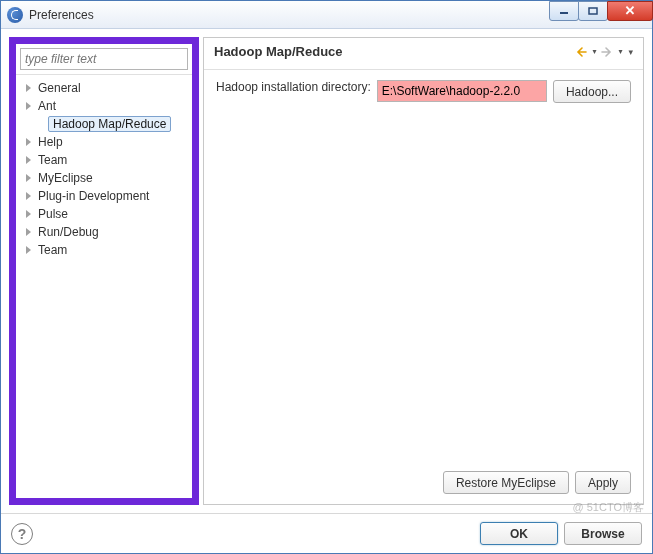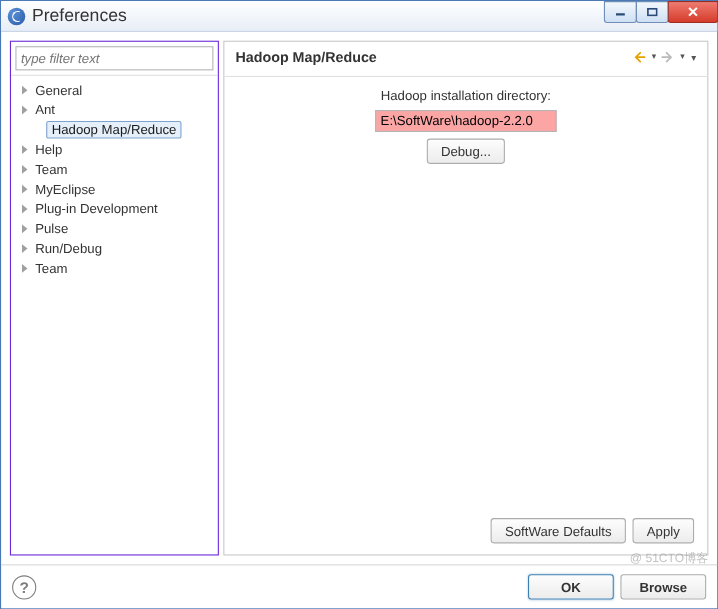--- a/index.html
+++ b/index.html
@@ -36,21 +36,21 @@
   }
   .titlebar .app-icon::after {
     content: "";
     position: absolute;
     left: 4px; top: 3px;
     width: 6px; height: 8px;
     border: 1px solid #fff;
     border-right: none;
     border-radius: 6px 0 0 6px;
   }
-  .titlebar .title { color: #333; font-size: 16px; text-align: right; }
+  .titlebar .title { color: #333; font-size: 12px; text-align: right; }
   .window-controls {
     margin-left: auto;
     display: flex;
     height: 20px;
     margin-top: -8px;
   }
   .wc-btn {
     width: 30px;
     height: 20px;
     border: 1px solid #6f8eb7;
@@ -73,21 +73,21 @@
     flex: 1;
     display: flex;
     padding: 8px;
     gap: 4px;
     min-height: 0;
   }
   .left-pane {
     width: 190px;
     display: flex;
     flex-direction: column;
-    border: 1px solid #6d28d9;
+    border: 7px solid #6d28d9;
     background: #fff;
   }
   .filter-wrap {
     padding: 4px;
     border-bottom: 1px solid #e0e0e0;
   }
   .filter-input {
     width: 100%;
     height: 22px;
     border: 1px solid #b5b5b5;
@@ -171,23 +171,22 @@
     font-size: 8px; color: #555; padding: 0 2px;
   }
   .content {
     flex: 1;
     padding: 10px 12px;
     display: flex;
     flex-direction: column;
   }
   .field-row {
     display: flex;
-    align-items: center;
+    align-items: flex-start;
     gap: 6px;
-    flex-direction: column;
   }
   .field-label { color: #333; white-space: nowrap; }
   .field-input {
     flex: 1;
     height: 22px;
     border: 1px solid #b5b5b5;
     padding: 2px 4px;
     font-size: 12px;
     min-width: 0;
     background: #fca5a5;
@@ -337,25 +336,25 @@
           </span>
           <span class="nav-dd">▾</span>
           <span class="nav-dd" style="font-size:9px">▾</span>
         </div>
       </div>
 
       <div class="content">
         <div class="field-row">
           <span class="field-label">Hadoop installation directory:</span>
           <input class="field-input" value="E:\SoftWare\hadoop-2.2.0" style="">
-          <button class="btn">Debug...</button>
+          <button class="btn">Hadoop...</button>
         </div>
 
         <div class="restore-row">
-          <button class="btn">SoftWare Defaults</button>
+          <button class="btn">Restore MyEclipse</button>
           <button class="btn">Apply</button>
         </div>
       </div>
     </div>
 
   </div>
 
   <div class="footer">
     <div class="help-icon">
       <span>?</span>

